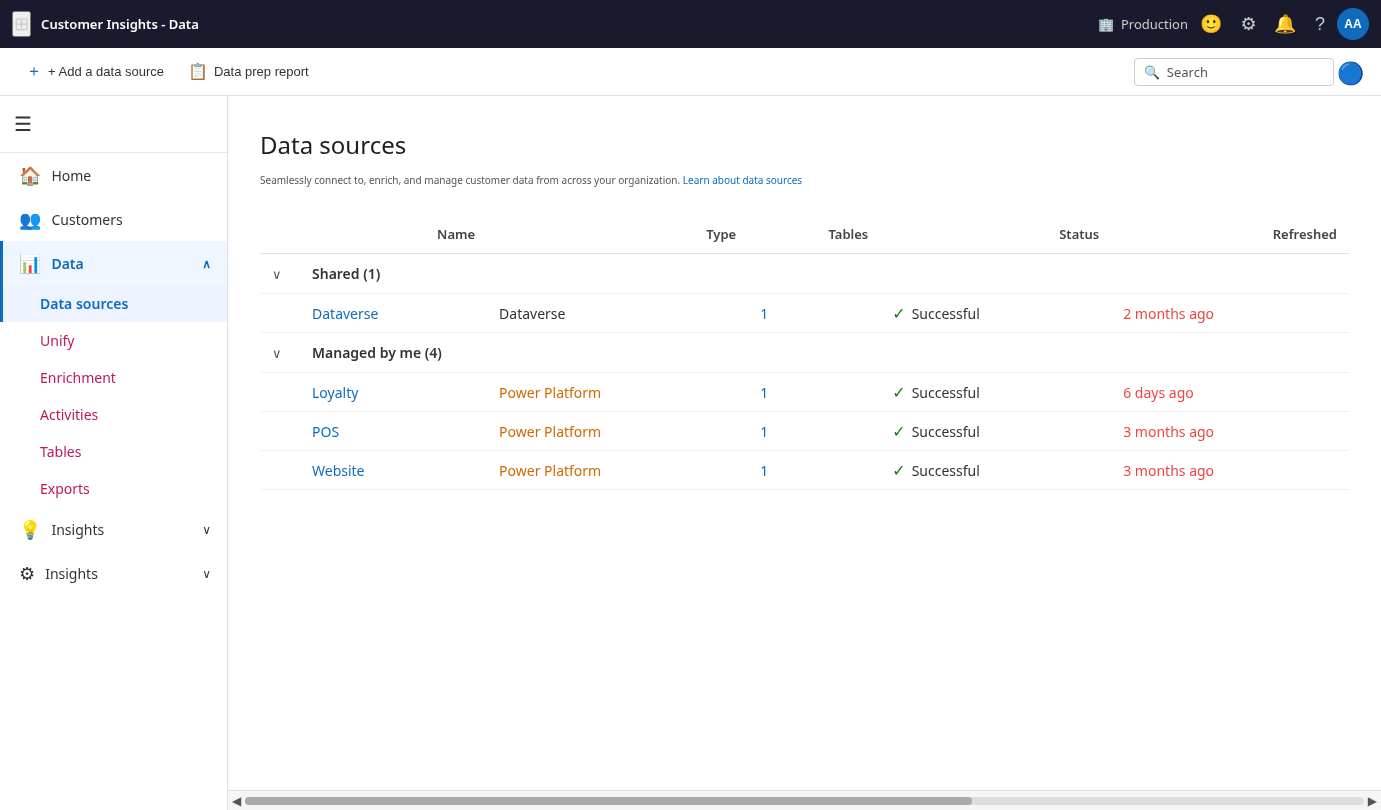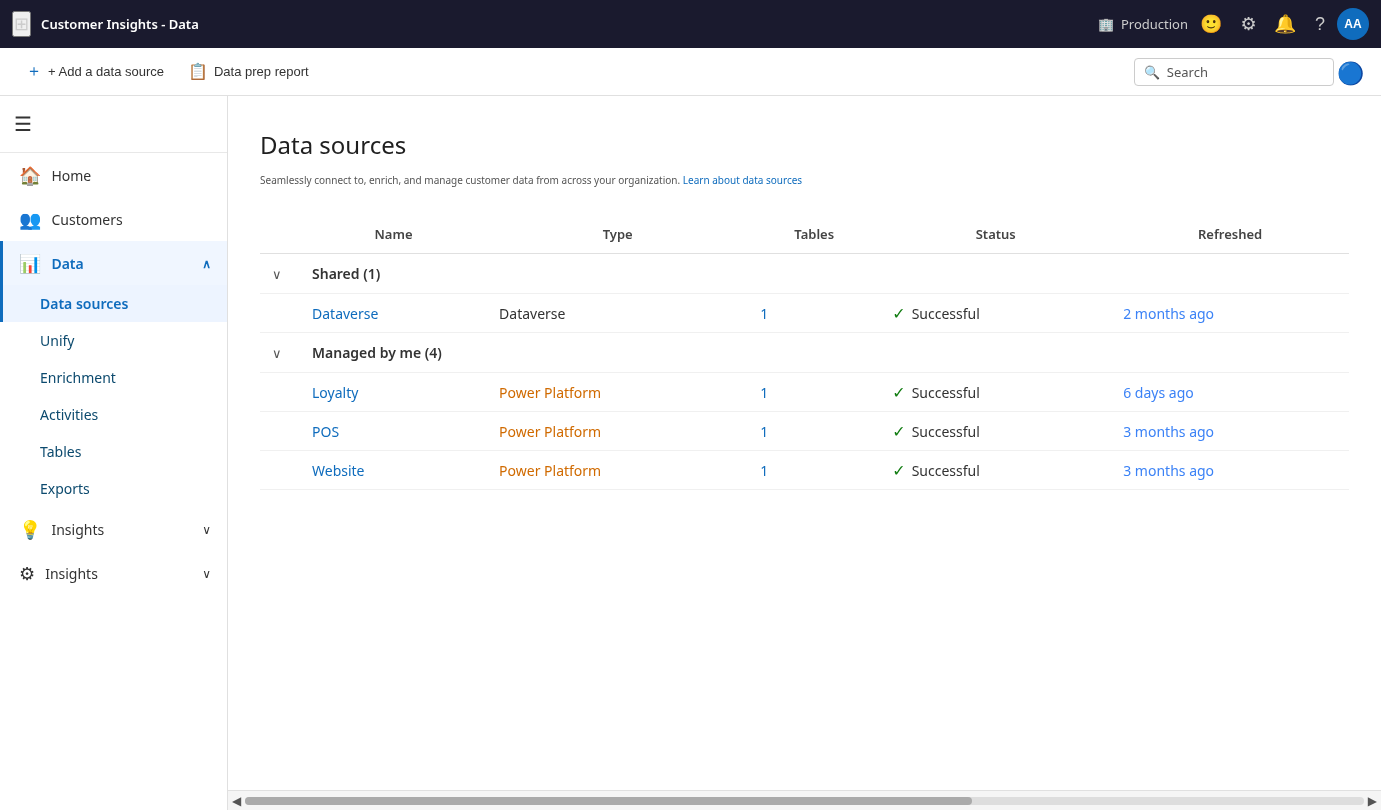--- a/index.html
+++ b/index.html
@@ -66,46 +66,46 @@
     .nav-item {
       display: flex; align-items: center; gap: 10px;
       padding: 10px 16px; cursor: pointer; color: #333; font-size: 14px;
       border-left: 3px solid transparent;
     }
     .nav-item.active { color: #0f6cbd; font-weight: 600; border-left-color: #0f6cbd; background: #f0f6ff; }
     .nav-item .nav-icon { font-size: 18px; color: inherit; }
     .nav-item .nav-chevron { margin-left: auto; font-size: 12px; }
     .nav-sub-item {
       display: flex; align-items: center; gap: 10px;
-      padding: 9px 16px 9px 40px; cursor: pointer; color: #0c4a6e; font-size: 14px;
+      padding: 9px 16px 9px 40px; cursor: pointer; color: #be185d; font-size: 14px;
     }
     .nav-sub-item.active { color: #0f6cbd; font-weight: 600; background: #edf4ff; border-left: 3px solid #0f6cbd; padding-left: 37px; }
 
     
     .main { flex: 1; overflow-y: auto; background: #fff; padding: 32px 32px 20px 32px; }
     .page-title { font-size: 24px; font-weight: 400; color: #1f1f1f; margin-bottom: 12px; }
     .page-desc { font-size: 10px; color: #555; margin-bottom: 28px; }
     .page-desc a { color: #0f6cbd; text-decoration: none; }
 
     
     .data-table { width: 100%; border-collapse: collapse; }
     .data-table thead tr { border-bottom: 1px solid #e0e0e0; }
     .data-table th {
-      text-align: center; font-weight: 600; font-size: 13px; color: #444;
+      text-align: right; font-weight: 600; font-size: 13px; color: #444;
       padding: 10px 12px; white-space: nowrap;
     }
     .data-table td { padding: 8px 12px; font-size: 14px; color: #333; border-bottom: 1px solid #f0f0f0; vertical-align: middle; }
     .group-row td { font-weight: 600; font-size: 14px; color: #333; padding: 10px 12px; background: #fff; }
     .collapse-btn { background: none; border: none; cursor: pointer; color: #555; font-size: 13px; margin-right: 6px; }
     .link-blue { color: #0f6cbd; text-decoration: none; }
     .type-orange { color: #d06a00; }
     .count-blue { color: #0f6cbd; }
     .status-ok { display: flex; align-items: center; gap: 6px; color: #333; }
     .status-check { color: #107c10; font-size: 16px; }
-    .refreshed-text { color: #3b82f6; }
+    .refreshed-text { color: #ef4444; }
 
     
     .bottom-bar {
       background: #f5f5f5;
       height: 20px;
       border-top: 1px solid #e0e0e0;
       display: flex;
       align-items: center;
       padding: 0 4px;
     }

